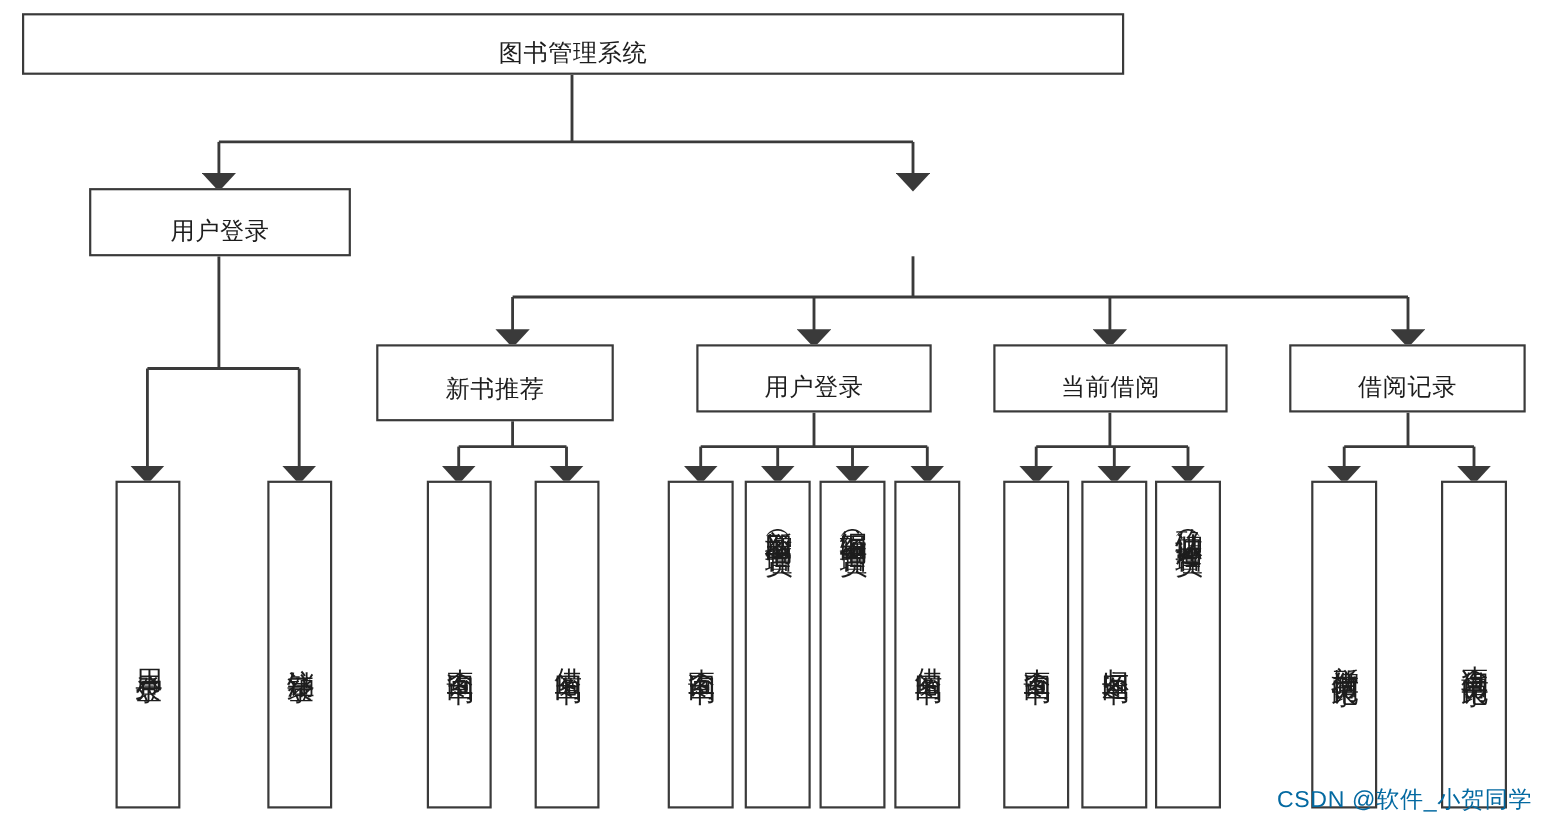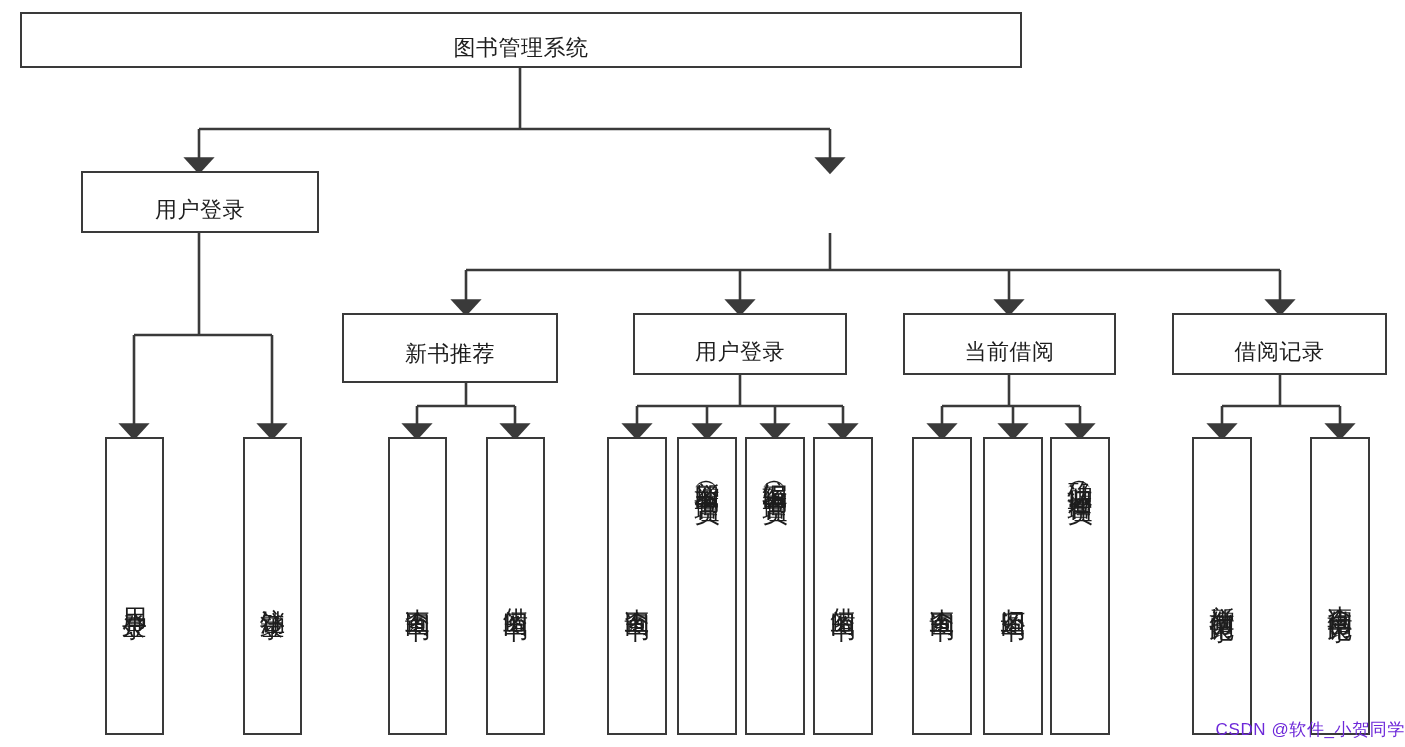--- a/index.html
+++ b/index.html
@@ -55,24 +55,24 @@
     line-height: 1.16;
     letter-spacing: 3px;
     white-space: nowrap;
   }
   .node.vert.centered {
     align-items: center;
     padding-top: 0;
   }
   .watermark {
     position: absolute;
-    right: 0;
+    right: 12px;
     bottom: 6px;
-    font-size: 17px;
-    color: #6d28d9;
+    font-size: 21px;
+    color: #0369a1;
     letter-spacing: 0.6px;
     white-space: nowrap;
     user-select: none;
   }
 </style>
 </head>
 <body>
 
 <div id="canvas">
 

